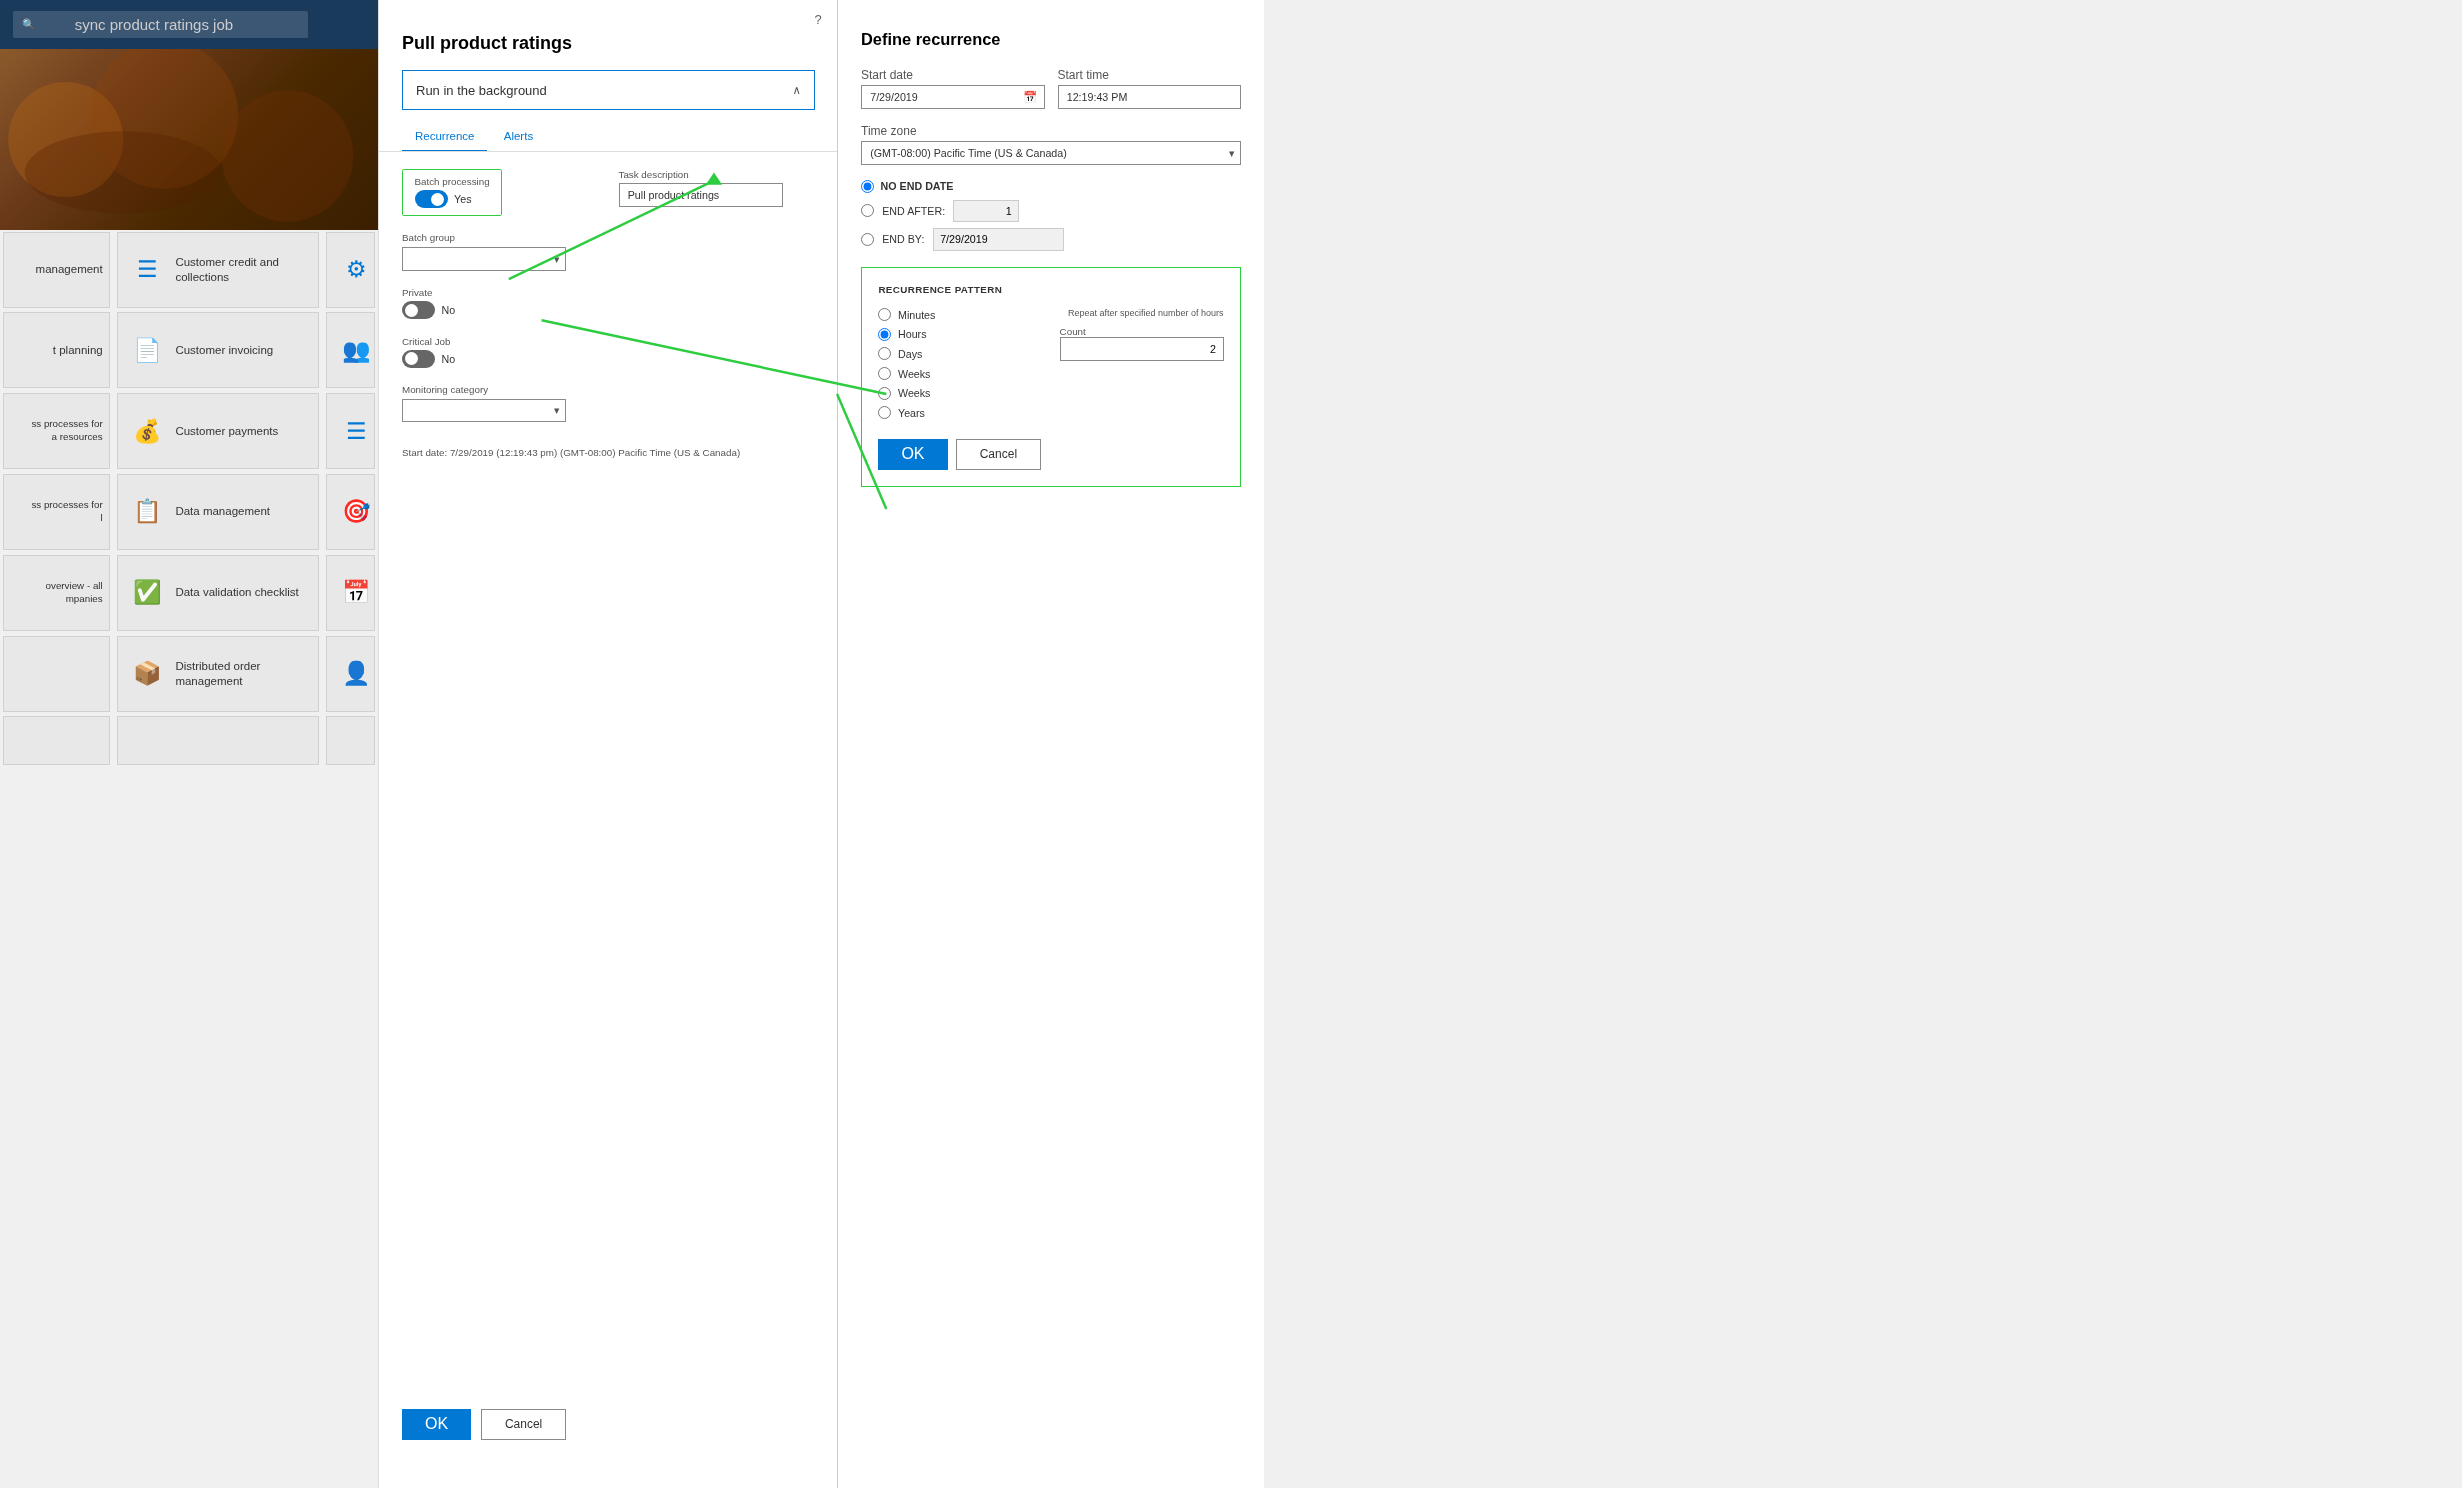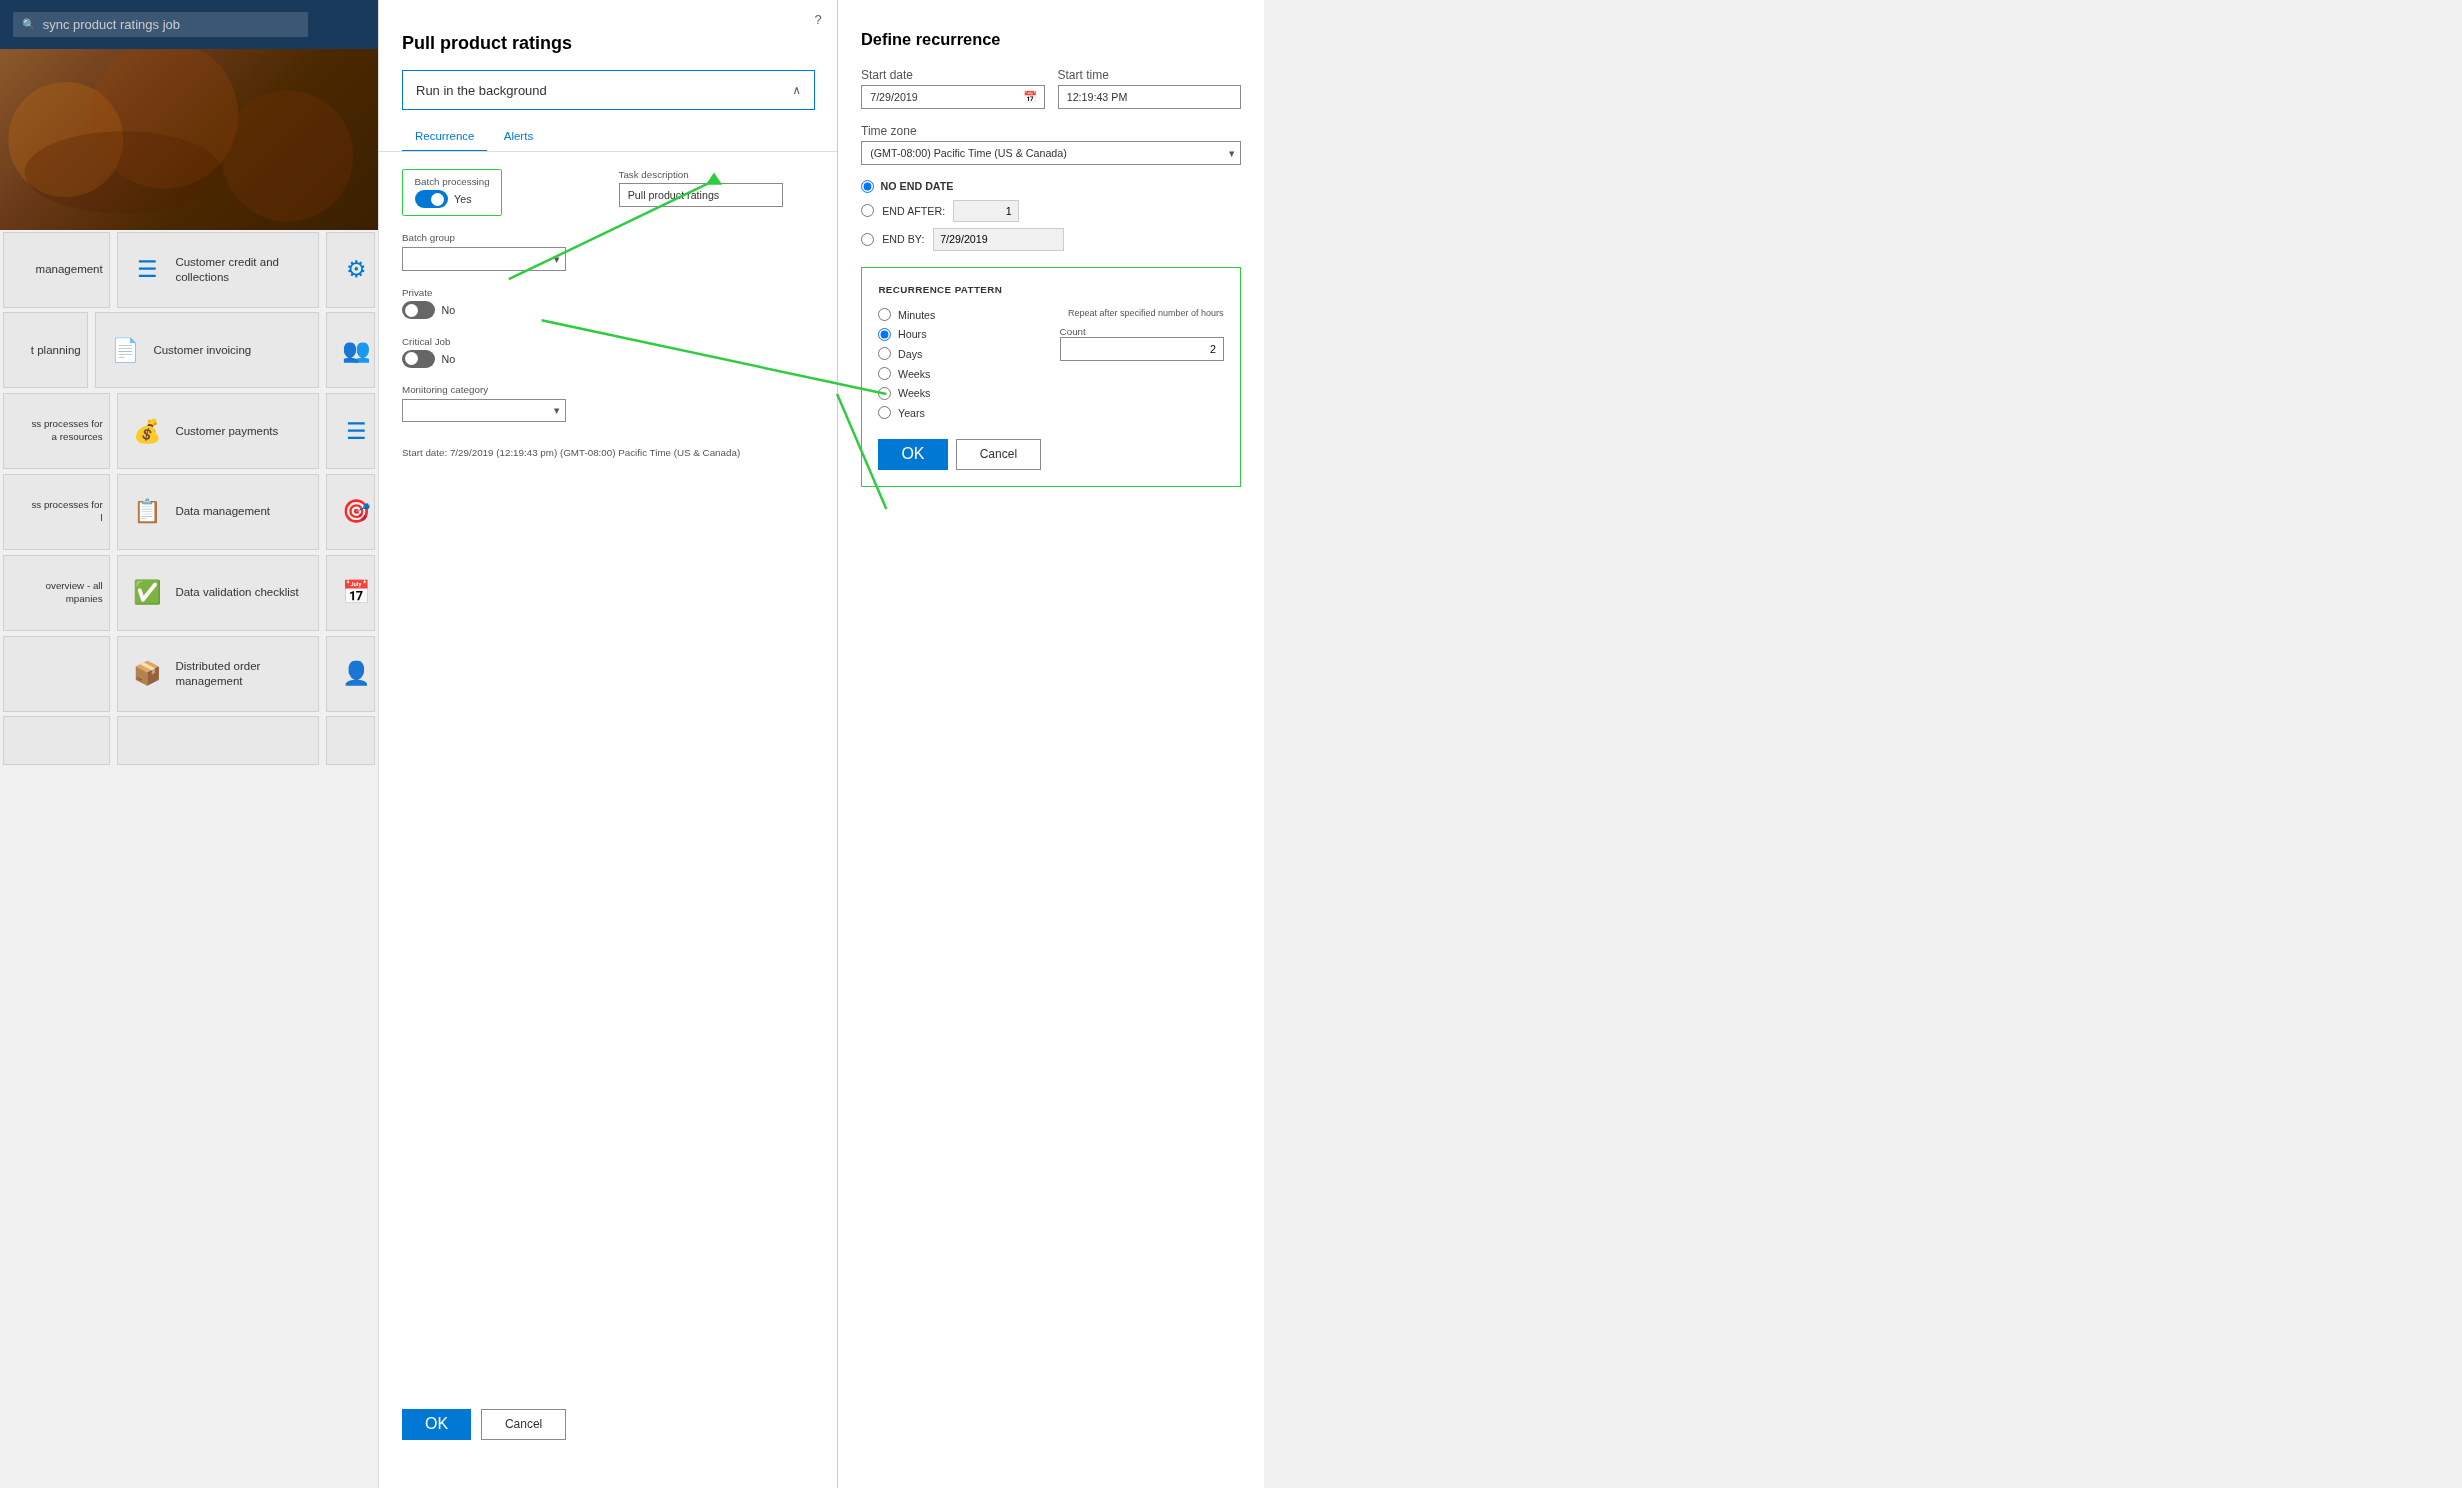--- a/index.html
+++ b/index.html
@@ -447,21 +447,21 @@
     }
   </style>
 </head>
 <body>
 
 <div class="bg-layer">
 
   <div class="top-bar">
     <div class="search-box">
       <span class="search-icon-unicode">🔍</span>
-      <span style="color:#ccc; font-size:13px;">sync product ratings job</span>
+      <span style="color:#ccc; font-size:15px;margin-left:32px;">sync product ratings job</span>
     </div>
   </div>
 
   <div class="header-image">
     <svg width="378" height="181" viewBox="0 0 460 220" style="position:absolute;top:0;left:0;">
       <circle cx="80" cy="110" r="70" fill="rgba(180,100,20,0.4)"></circle>
       <circle cx="200" cy="80" r="90" fill="rgba(150,70,10,0.3)"></circle>
       <circle cx="350" cy="130" r="80" fill="rgba(120,50,5,0.3)"></circle>
       <ellipse cx="150" cy="150" rx="120" ry="50" fill="rgba(80,30,0,0.3)"></ellipse>
     </svg>
@@ -477,21 +477,21 @@
         <div class="tile-icon">☰</div>
         <span class="tile-label">Customer credit and
 collections</span>
       </div>
       <div class="tile" style="width:49px;">
         <div class="tile-icon">⚙</div>
       </div>
     </div>
 
     <div style="display:flex; margin-bottom:1.6px;">
-      <div class="tile" style="width:85px; justify-content:flex-end; padding-right:6.6px;">
+      <div class="tile" style="width:107px; justify-content:flex-end; padding-right:6.6px;">
         <span class="tile-label">t planning</span>
       </div>
       <div class="tile" style="flex:1;">
         <div class="tile-icon">📄</div>
         <span class="tile-label">Customer invoicing</span>
       </div>
       <div class="tile" style="width:49px;">
         <div class="tile-icon">👥</div>
       </div>
     </div>

